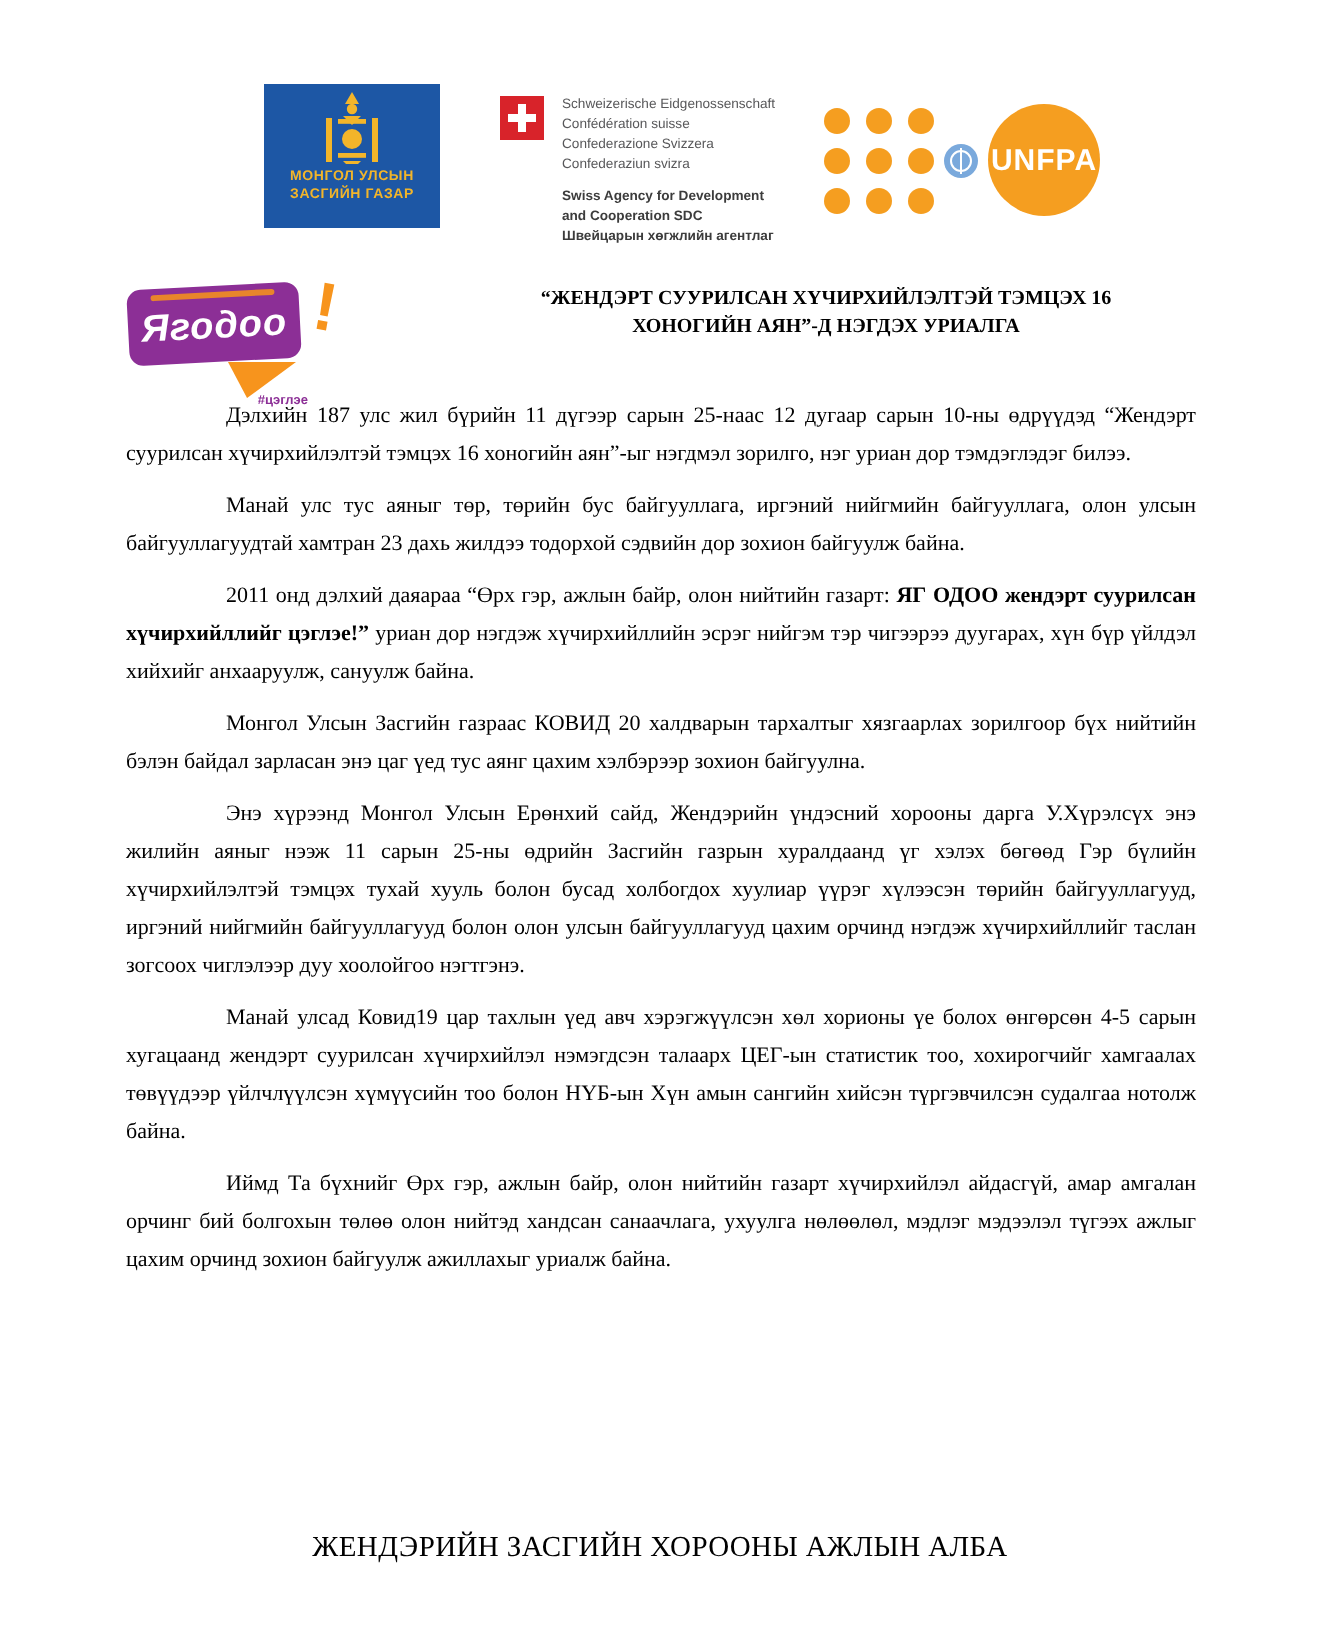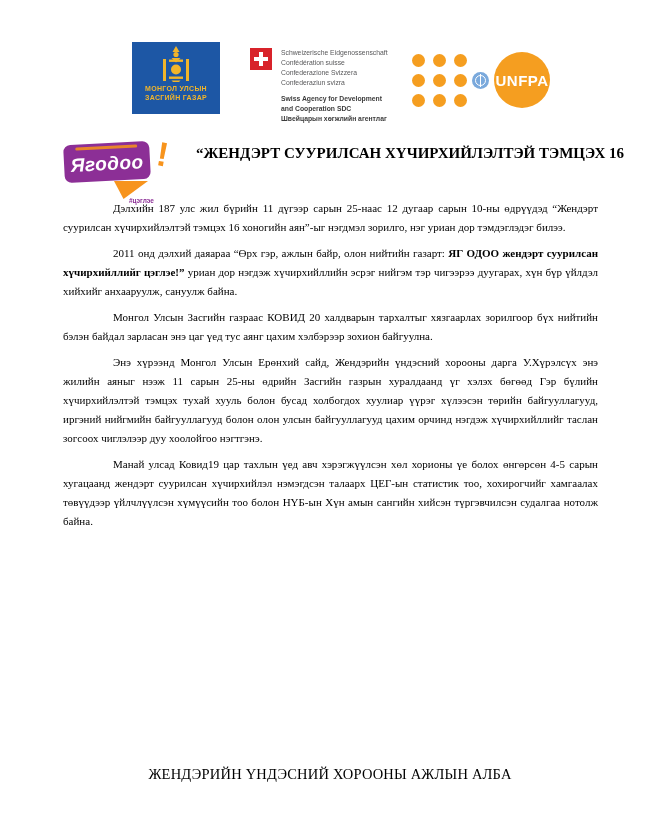--- a/index.html
+++ b/index.html
@@ -53,21 +53,21 @@
     font-weight:bold; font-style:italic; font-size:19px; letter-spacing:.5px; padding-top:3px; }
   .camp-bang { position:absolute; right:2px; top:0px; color:#f7941d;
     font-family:"Liberation Sans", sans-serif; font-weight:bold; font-size:34px;
     transform:rotate(10deg); line-height:1; }
   .camp-horn { position:absolute; right:22px; bottom:2px; width:34px; height:18px;
     background:#f7941d; clip-path:polygon(0 0, 100% 0, 28% 100%); }
   .camp-tag { position:absolute; right:16px; bottom:-3px; color:#8c2f96;
     font-family:"Liberation Sans", sans-serif; font-weight:bold; font-size:6.5px; }
 
   .doc-title { position:absolute; left:196px; right:30px; top:143px;
-    text-align:left; font-weight:bold; font-size:15px; line-height:1.42; }
+    text-align:center; font-weight:bold; font-size:10px; line-height:1.42; }
 
   
   .content { position:absolute; left:63px; right:62px; top:199px; }
   .content p { margin:0 0 7px 0; text-align:justify; text-indent:50px;
     font-size:11px; line-height:19px; }
 
   .doc-footer { position:absolute; left:0; right:0; top:766px;
     text-align:center; font-size:14.5px; letter-spacing:.2px; }
 </style>
 </head>
@@ -131,25 +131,28 @@
       <div class="camp-strip"></div>
       <div class="camp-word">Ягодоо</div>
     </div>
     <div class="camp-bang">!</div>
     <div class="camp-horn"></div>
     <div class="camp-tag">#цэглэе</div>
   </div>
 
   <div class="doc-title">
     <div>“ЖЕНДЭРТ СУУРИЛСАН ХҮЧИРХИЙЛЭЛТЭЙ ТЭМЦЭХ 16</div>
+    <div>ХОНОГИЙН АЯН”-Д НЭГДЭХ УРИАЛГА</div>
   </div>
 
   <div class="content">
     <p>Дэлхийн 187 улс жил бүрийн 11 дүгээр сарын 25-наас 12 дугаар сарын 10-ны өдрүүдэд “Жендэрт суурилсан хүчирхийлэлтэй тэмцэх 16 хоногийн аян”-ыг нэгдмэл зорилго, нэг уриан дор тэмдэглэдэг билээ.</p>
+    <p>Манай улс тус аяныг төр, төрийн бус байгууллага, иргэний нийгмийн байгууллага, олон улсын байгууллагуудтай хамтран 23 дахь жилдээ тодорхой сэдвийн дор зохион байгуулж байна.</p>
     <p><span>2011 онд дэлхий даяараа “Өрх гэр, ажлын байр, олон нийтийн газарт: </span><strong>ЯГ ОДОО жендэрт суурилсан хүчирхийллийг цэглэе!”</strong><span> уриан дор нэгдэж хүчирхийллийн эсрэг нийгэм тэр чигээрээ дуугарах, хүн бүр үйлдэл хийхийг анхааруулж, сануулж байна.</span></p>
     <p>Монгол Улсын Засгийн газраас КОВИД 20 халдварын тархалтыг хязгаарлах зорилгоор бүх нийтийн бэлэн байдал зарласан энэ цаг үед тус аянг цахим хэлбэрээр зохион байгуулна.</p>
     <p>Энэ хүрээнд Монгол Улсын Ерөнхий сайд, Жендэрийн үндэсний хорооны дарга У.Хүрэлсүх энэ жилийн аяныг нээж 11 сарын 25-ны өдрийн Засгийн газрын хуралдаанд үг хэлэх бөгөөд Гэр бүлийн хүчирхийлэлтэй тэмцэх тухай хууль болон бусад холбогдох хуулиар үүрэг хүлээсэн төрийн байгууллагууд, иргэний нийгмийн байгууллагууд болон олон улсын байгууллагууд цахим орчинд нэгдэж хүчирхийллийг таслан зогсоох чиглэлээр дуу хоолойгоо нэгтгэнэ.</p>
     <p>Манай улсад Ковид19 цар тахлын үед авч хэрэгжүүлсэн хөл хорионы үе болох өнгөрсөн 4-5 сарын хугацаанд жендэрт суурилсан хүчирхийлэл нэмэгдсэн талаарх ЦЕГ-ын статистик тоо, хохирогчийг хамгаалах төвүүдээр үйлчлүүлсэн хүмүүсийн тоо болон НҮБ-ын Хүн амын сангийн хийсэн түргэвчилсэн судалгаа нотолж байна.</p>
+    <p>Иймд Та бүхнийг Өрх гэр, ажлын байр, олон нийтийн газарт хүчирхийлэл айдасгүй, амар амгалан орчинг бий болгохын төлөө олон нийтэд хандсан санаачлага, ухуулга нөлөөлөл, мэдлэг мэдээлэл түгээх ажлыг цахим орчинд зохион байгуулж ажиллахыг уриалж байна.</p>
   </div>
 
-  <div class="doc-footer">ЖЕНДЭРИЙН ҮНДЭСНИЙ ХОРООНЫ АЖЛЫН АЛБА</div>
+  <div class="doc-footer">ЖЕНДЭРИЙН ЗАСГИЙН ХОРООНЫ АЖЛЫН АЛБА</div>
 
 </div>
 
 </body></html>

